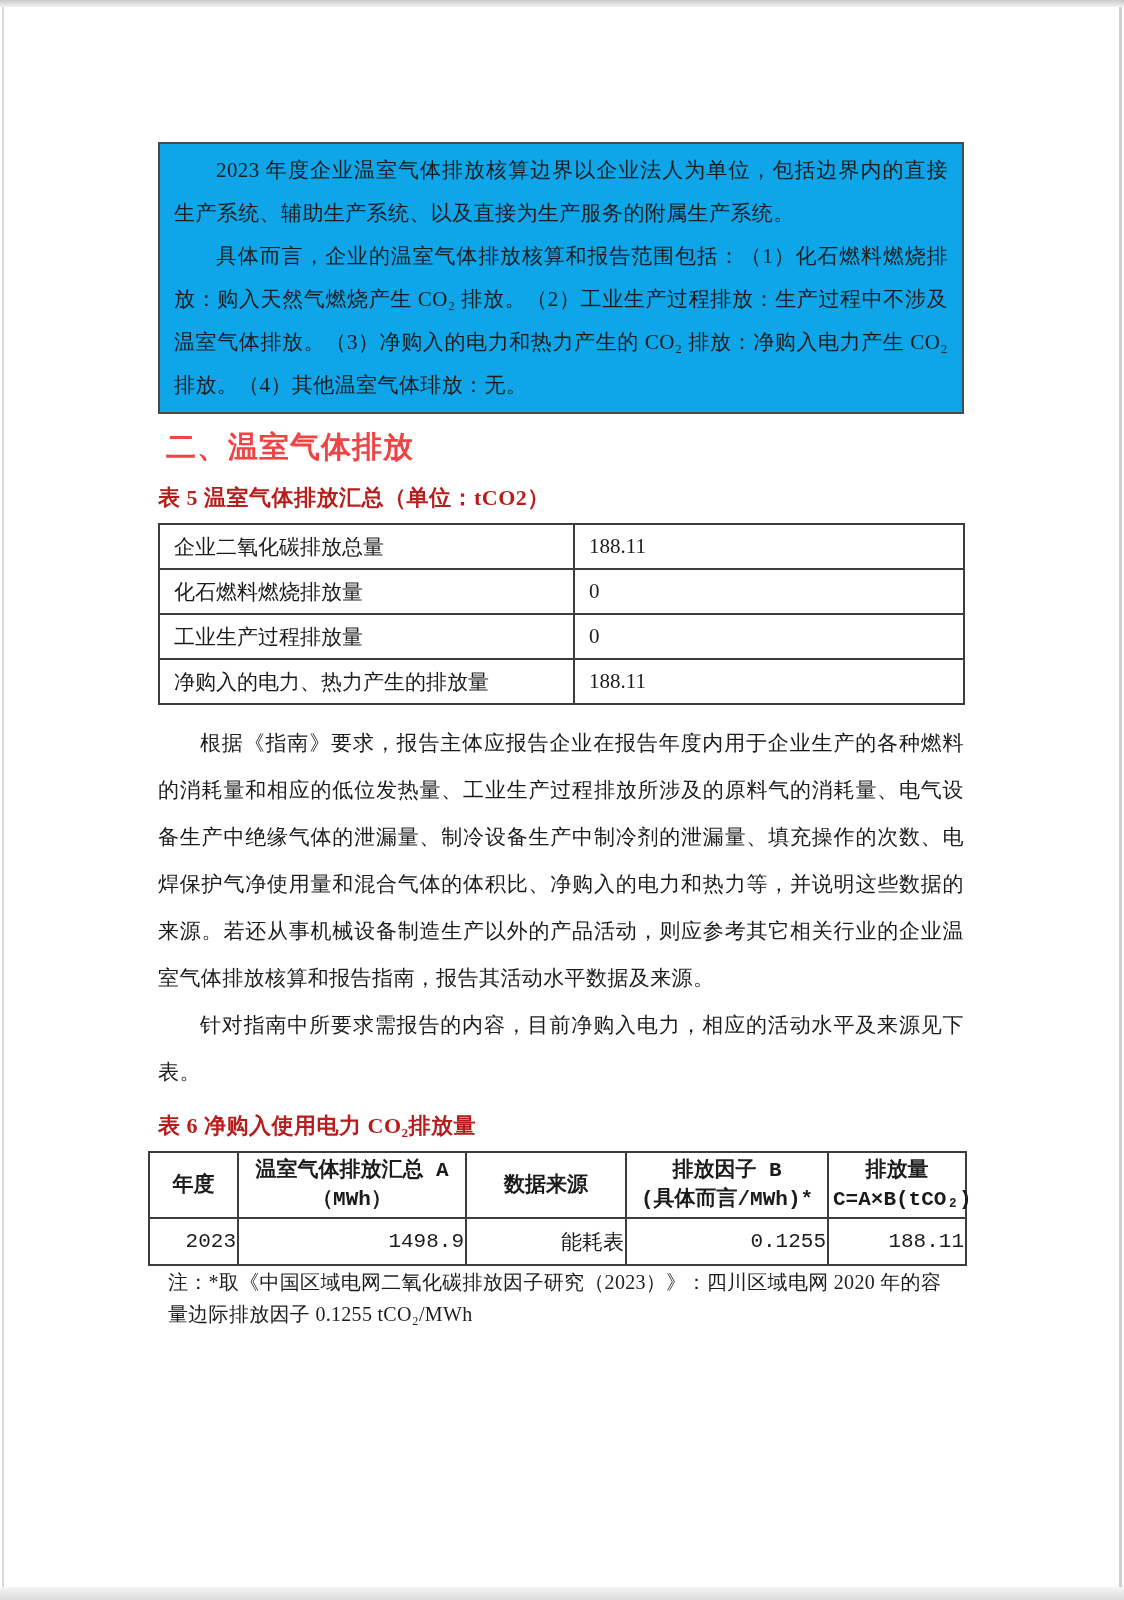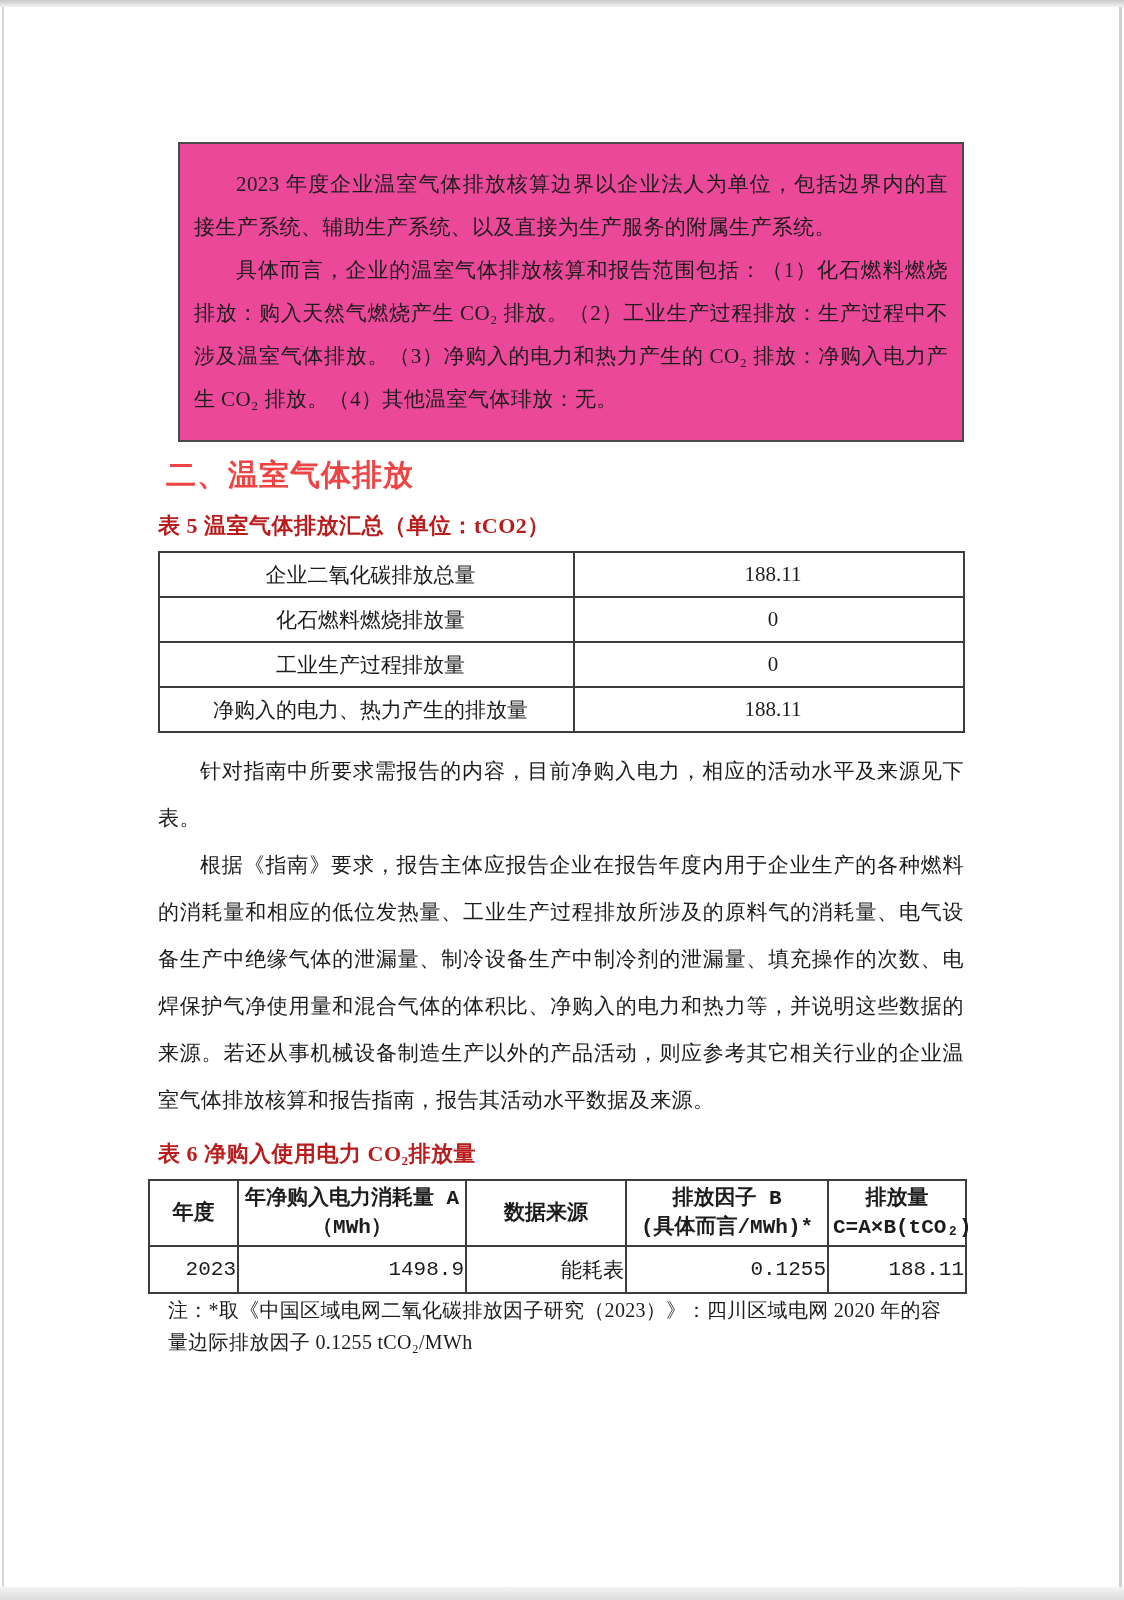--- a/index.html
+++ b/index.html
@@ -11,41 +11,41 @@
   
   .edge-top{position:absolute;left:0;top:0;width:1124px;height:7px;
     background:linear-gradient(#c9c9c9,#f2f2f2);}
   .edge-bottom{position:absolute;left:0;top:1587px;width:1124px;height:13px;
     background:linear-gradient(#f4f4f4,#dcdcdc);}
   .edge-left{position:absolute;left:2px;top:7px;width:2px;height:1580px;background:#d8d8d8;}
   .edge-right{position:absolute;left:1119px;top:7px;width:3px;height:1580px;background:#cfcfcf;}
 
   .content{position:absolute;left:158px;top:142px;width:806px;}
 
-  .intro-box{border:2px solid #4a4a4a;padding:19px 14px;background:#ec4899;margin-left:20px;}
+  .intro-box{border:2px solid #4a4a4a;padding:5px 14px;background:#0ea5e9;}
   .intro-box p{
     margin:0;font-size:21px;line-height:43px;text-align:justify;
     text-indent:2em;letter-spacing:0.4px;
   }
 
   .sec-heading{
     font-family:"Liberation Sans","DejaVu Sans",sans-serif;
     font-weight:900;font-size:30px;color:#ef4444;
     margin:13px 0 0 8px;letter-spacing:1px;
   }
 
   .tbl-caption{
     font-weight:bold;font-size:22px;
     margin:15px 0 10px 0;color:#b91c1c;letter-spacing:0.5px;
   }
 
   table{border-collapse:collapse;table-layout:fixed;}
   td,th{border:2px solid #3d3d3d;}
 
-  .t5{width:805px;margin-top:4px;text-align:center;}
+  .t5{width:805px;margin-top:4px;}
   .t5 td{height:43px;font-size:21px;vertical-align:middle;padding:0 6px 0 14px;}
   .t5 td.val{padding-left:14px;font-family:"Liberation Serif","DejaVu Serif",serif;}
 
   .t6{width:817px;margin-left:-10px;margin-top:6px;font-family:Liberation Mono, monospace;}
   .t6 th{height:60px;font-size:21px;font-weight:bold;text-align:center;
     vertical-align:middle;line-height:29px;padding:2px 4px;}
   .t6 td{height:43px;font-size:21px;text-align:right;vertical-align:middle;}
 
   .body-para{
     font-size:21px;line-height:47px;text-align:justify;text-indent:2em;
@@ -96,40 +96,40 @@
         <td class="val">0</td>
       </tr>
       <tr>
         <td>净购入的电力、热力产生的排放量</td>
         <td class="val">188.11</td>
       </tr>
     </tbody>
   </table>
 
 
+  <p class="body-para">根据《指南》要求，报告主体应报告企业在报告年度内用于企业生产的各种燃料的消耗量和相应的低位发热量、工业生产过程排放所涉及的原料气的消耗量、电气设备生产中绝缘气体的泄漏量、制冷设备生产中制冷剂的泄漏量、填充操作的次数、电焊保护气净使用量和混合气体的体积比、净购入的电力和热力等，并说明这些数据的来源。若还从事机械设备制造生产以外的产品活动，则应参考其它相关行业的企业温室气体排放核算和报告指南，报告其活动水平数据及来源。</p>
   <p class="body-para">针对指南中所要求需报告的内容，目前净购入电力，相应的活动水平及来源见下表。</p>
-  <p class="body-para">根据《指南》要求，报告主体应报告企业在报告年度内用于企业生产的各种燃料的消耗量和相应的低位发热量、工业生产过程排放所涉及的原料气的消耗量、电气设备生产中绝缘气体的泄漏量、制冷设备生产中制冷剂的泄漏量、填充操作的次数、电焊保护气净使用量和混合气体的体积比、净购入的电力和热力等，并说明这些数据的来源。若还从事机械设备制造生产以外的产品活动，则应参考其它相关行业的企业温室气体排放核算和报告指南，报告其活动水平数据及来源。</p>
 
   <div class="tbl-caption">表 6 净购入使用电力 CO₂排放量</div>
 
   <table class="t6">
     <colgroup>
       <col style="width:89px">
         <col style="width:228px">
         <col style="width:160px">
       <col style="width:202px">
         <col style="width:138px">
     </colgroup>
     <thead>
       <tr>
         <th class="hdr">
           <div>年度</div>
         </th>
         <th class="hdr">
-          <div>年净购入电力消耗量 A</div>
+          <div>温室气体排放汇总 A</div>
           <div>（MWh）</div>
         </th>
         <th class="hdr">
           <div>数据来源</div>
         </th>
         <th class="hdr">
           <div>排放因子 B</div>
           <div>(具体而言/MWh)*</div>
         </th>
         <th class="hdr">

